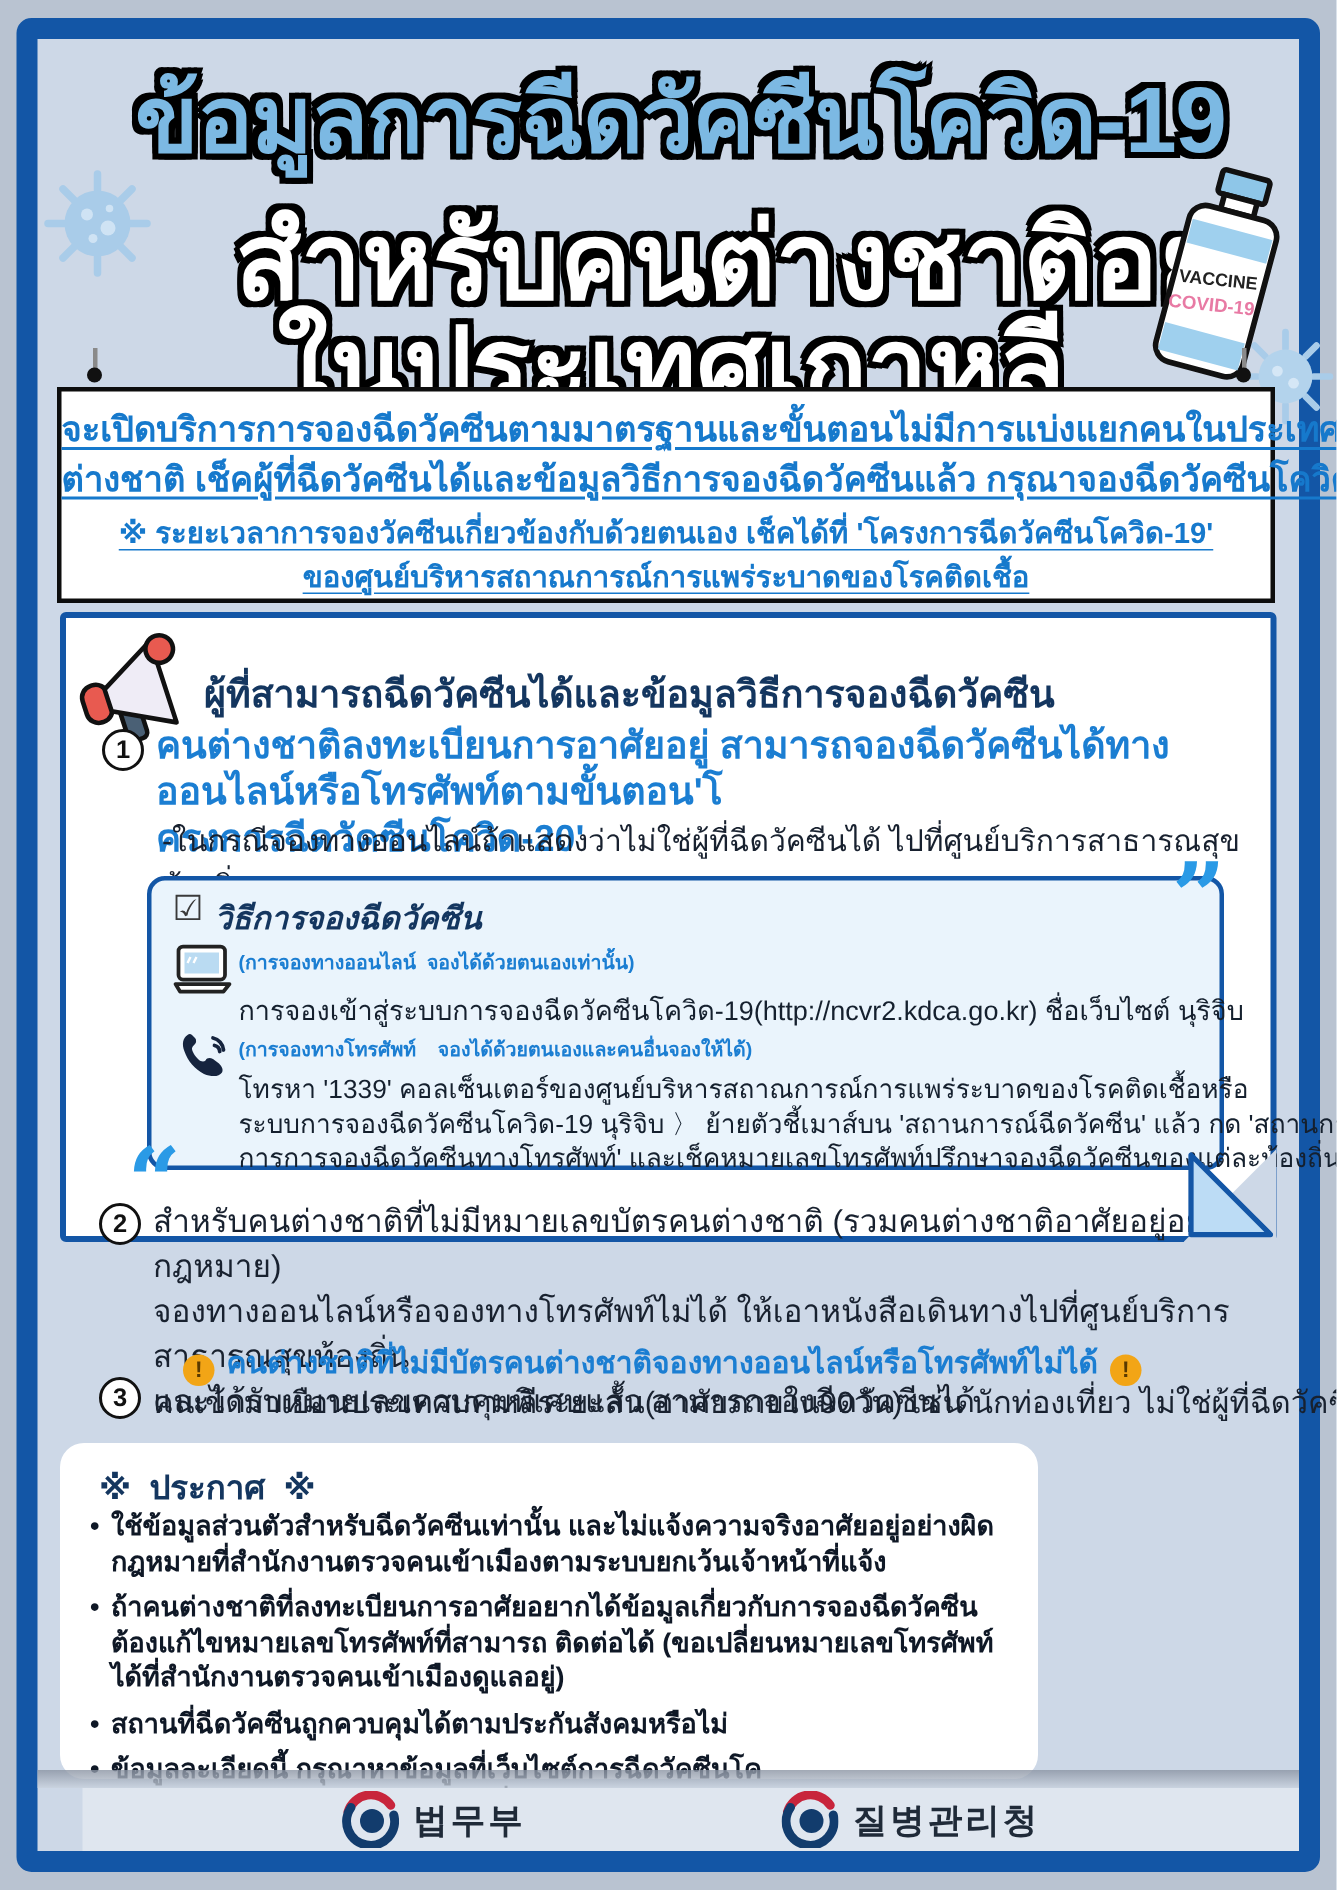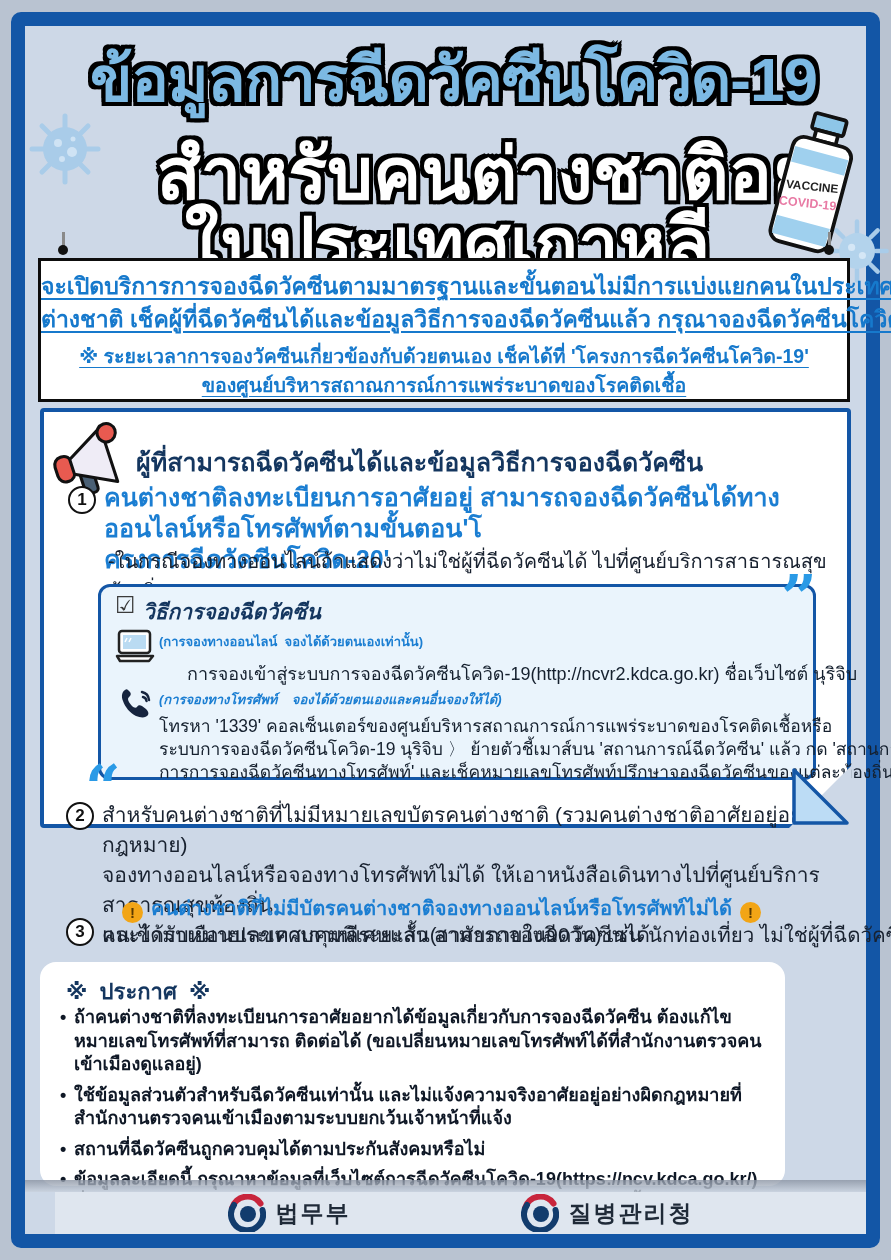--- a/index.html
+++ b/index.html
@@ -91,22 +91,22 @@
   .q-bl { left:-16px; bottom:-42px; }
   .m-check { position:absolute; left:14px; top:5px; font-size:23px; color:#3a3a3a; }
   .m-head-txt { position:absolute; left:42px; top:8px; font-size:21px;
     font-weight:bold; color:#14365f; white-space:nowrap;font-style:italic; }
   .laptop { position:absolute; left:14px; top:42px; }
   .phone  { position:absolute; left:17px; top:100px; }
   .m-label { position:absolute; font-size:13px; font-weight:bold; color:#1b7ed2;
     white-space:pre; }
   .m-online-label { left:58px; top:44px; }
   .m-online-detail { position:absolute; left:58px; top:72px; font-size:18px;
-    color:#15202e; white-space:nowrap;margin-left:28px; }
-  .m-phone-label { left:58px; top:102px;font-style:italic; }
+    color:#15202e; white-space:nowrap; }
+  .m-phone-label { left:58px; top:102px; }
   .phone-lines { position:absolute; left:58px; top:128px; font-size:17.5px;
     color:#15202e; line-height:23px; white-space:nowrap; }
   
   .i2-circ { left:22px; top:390px; }
   .i2-text { position:absolute; left:58px; top:388px; width:760px;
     font-size:21px; line-height:30px; }
   .i2-warn { position:absolute; left:70px; top:480px; font-size:20px;
     font-weight:bold; color:#1b7ed2; white-space:nowrap; }
   .warn-ic {
     display:inline-block; width:21px; height:21px; border-radius:50%;
@@ -117,21 +117,21 @@
   .i3-text { position:absolute; left:58px; top:506px; font-size:20.5px;
     color:#18212f; white-space:nowrap; }
   
   .corner-bg {
     position:absolute; right:-4px; bottom:-4px; width:62px; height:62px;
     background:#cdd8e7; clip-path:polygon(100% 0,100% 100%,0 100%);
   }
   .corner-flap { position:absolute; right:-2px; bottom:-2px; }
   
   .announce {
-    position:absolute; left:40px; top:962px; width:745px; height:224px;
+    position:absolute; left:40px; top:962px; width:652px; height:224px;
     background:#ffffff; border-radius:16px;
   }
   .an-head { position:absolute; left:26px; top:12px; font-size:22px;
     font-weight:bold; color:#14365f; white-space:pre; }
   .an-list { position:absolute; left:16px; top:44px; right:12px; margin:0;
     padding:0; list-style:none; }
   .an-list li {
     position:relative; padding-left:18px; font-size:18px; line-height:23.5px;
     color:#0f1826; margin-bottom:7px; font-weight:bold;
   }
@@ -286,22 +286,22 @@
 
     <div class="corner-bg"></div>
     <svg class="corner-flap" width="58" height="58" viewBox="0 0 58 58">
       <path d="M3 2 L3 55 L56 55 Z" fill="#bcdcf5" stroke="#1356a6" stroke-width="3.5" stroke-linejoin="round"></path>
     </svg>
   </div>
 
   <div class="announce">
     <div class="an-head">※  ประกาศ  ※</div>
     <ul class="an-list">
+      <li>ใช้ข้อมูลส่วนตัวสำหรับฉีดวัคซีนเท่านั้น และไม่แจ้งความจริงอาศัยอยู่อย่างผิดกฎหมายที่สำนักงานตรวจคนเข้าเมืองตามระบบยกเว้นเจ้าหน้าที่แจ้ง</li>
       <li>ถ้าคนต่างชาติที่ลงทะเบียนการอาศัยอยากได้ข้อมูลเกี่ยวกับการจองฉีดวัคซีน ต้องแก้ไขหมายเลขโทรศัพท์ที่สามารถ ติดต่อได้  (ขอเปลี่ยนหมายเลขโทรศัพท์ได้ที่สำนักงานตรวจคนเข้าเมืองดูแลอยู่)</li>
-      <li>ใช้ข้อมูลส่วนตัวสำหรับฉีดวัคซีนเท่านั้น และไม่แจ้งความจริงอาศัยอยู่อย่างผิดกฎหมายที่สำนักงานตรวจคนเข้าเมืองตามระบบยกเว้นเจ้าหน้าที่แจ้ง</li>
       <li>สถานที่ฉีดวัคซีนถูกควบคุมได้ตามประกันสังคมหรือไม่</li>
       <li>ข้อมูลละเอียดนี้ กรุณาหาข้อมูลที่เว็บไซต์การฉีดวัคซีนโควิด-19(https://ncv.kdca.go.kr/) ชื่อเว็บไซต์ นุริจิบ ของศูนย์บริหารสถารการณ์การแพร่ระบาดของโรคติดเชื้อ</li>
     </ul>
   </div>
 
   <div class="footer-shadow"></div>
   <div class="footer-bar">
     <div class="logo-group">
       <svg width="38" height="38" viewBox="0 0 38 38">
         <path d="M4 14 A16 16 0 0 1 32.5 9.5" stroke="#c8253c" stroke-width="6" fill="none" stroke-linecap="round"></path>

